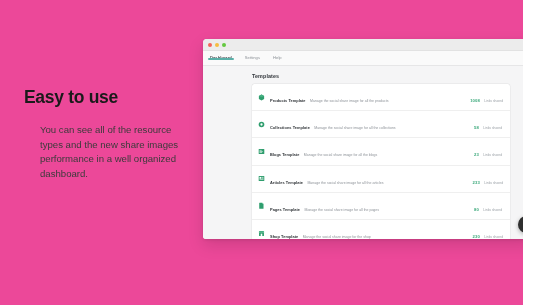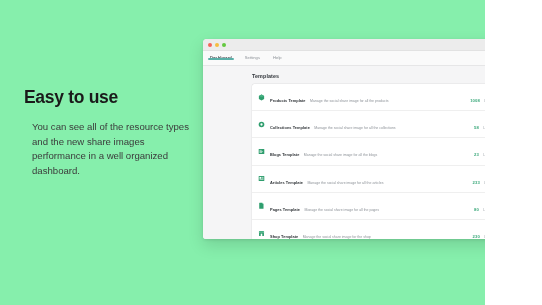--- a/index.html
+++ b/index.html
@@ -12,22 +12,23 @@
     overflow: hidden;
     background: #ffffff;
     font-family: "Liberation Sans", sans-serif;
     -webkit-font-smoothing: antialiased;
   }
 
   #stage {
     position: relative;
     width: 485px;
     height: 305px;
-    background: #86efac;
+    background: #ec4899;
     overflow: hidden;
+    padding-left: 38px;
   }
 
   
   .copy-block {
     position: absolute;
     left: 24px;
     top: 88px;
     width: 176px;
   }
   .copy-title {
@@ -35,21 +36,21 @@
     font-weight: bold;
     color: #1a1a1a;
     letter-spacing: -0.3px;
     line-height: 1.1;
     margin: 0 0 13px 0;
   }
   .copy-body {
     font-size: 9.6px;
     line-height: 1.52;
     color: #3b3b3b;
-    margin: 8px;
+    margin: 16px;
     font-weight: 400;
   }
 
   
   .window {
     position: absolute;
     left: 203px;
     top: 39px;
     width: 330px;
     height: 200px;

